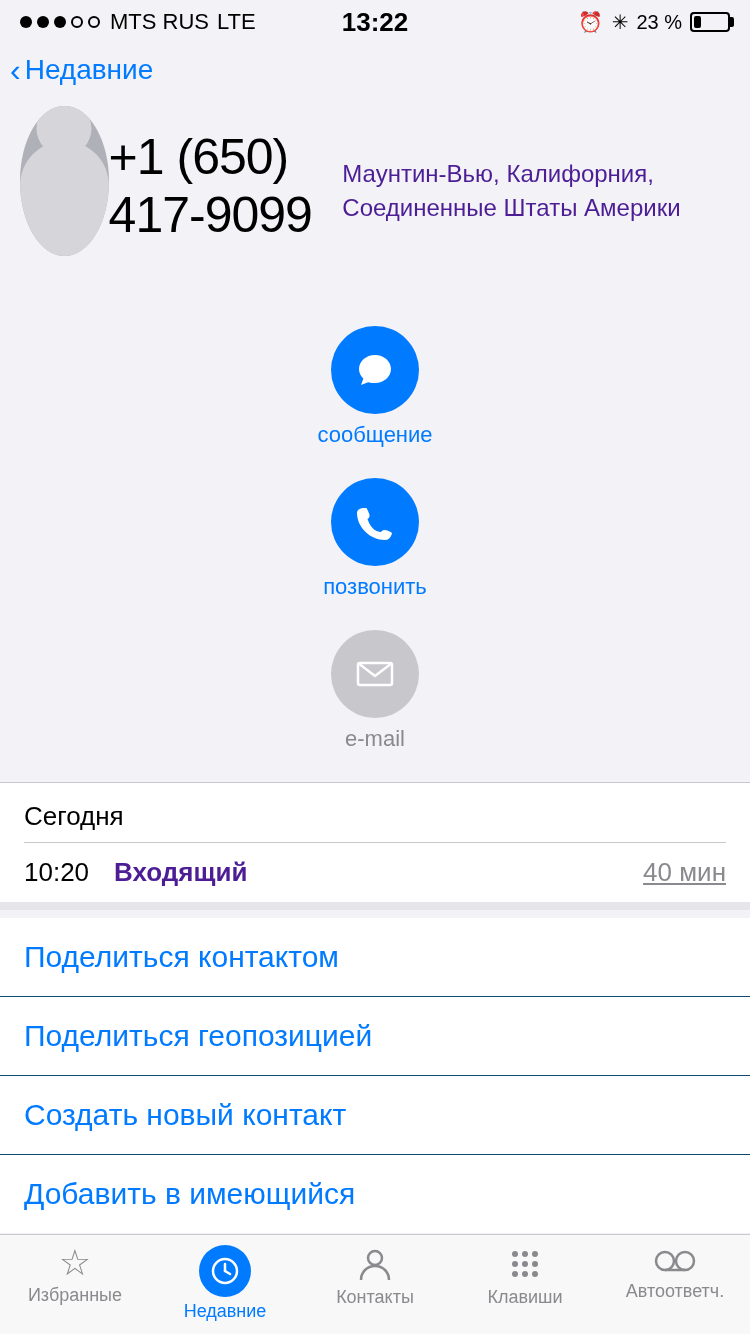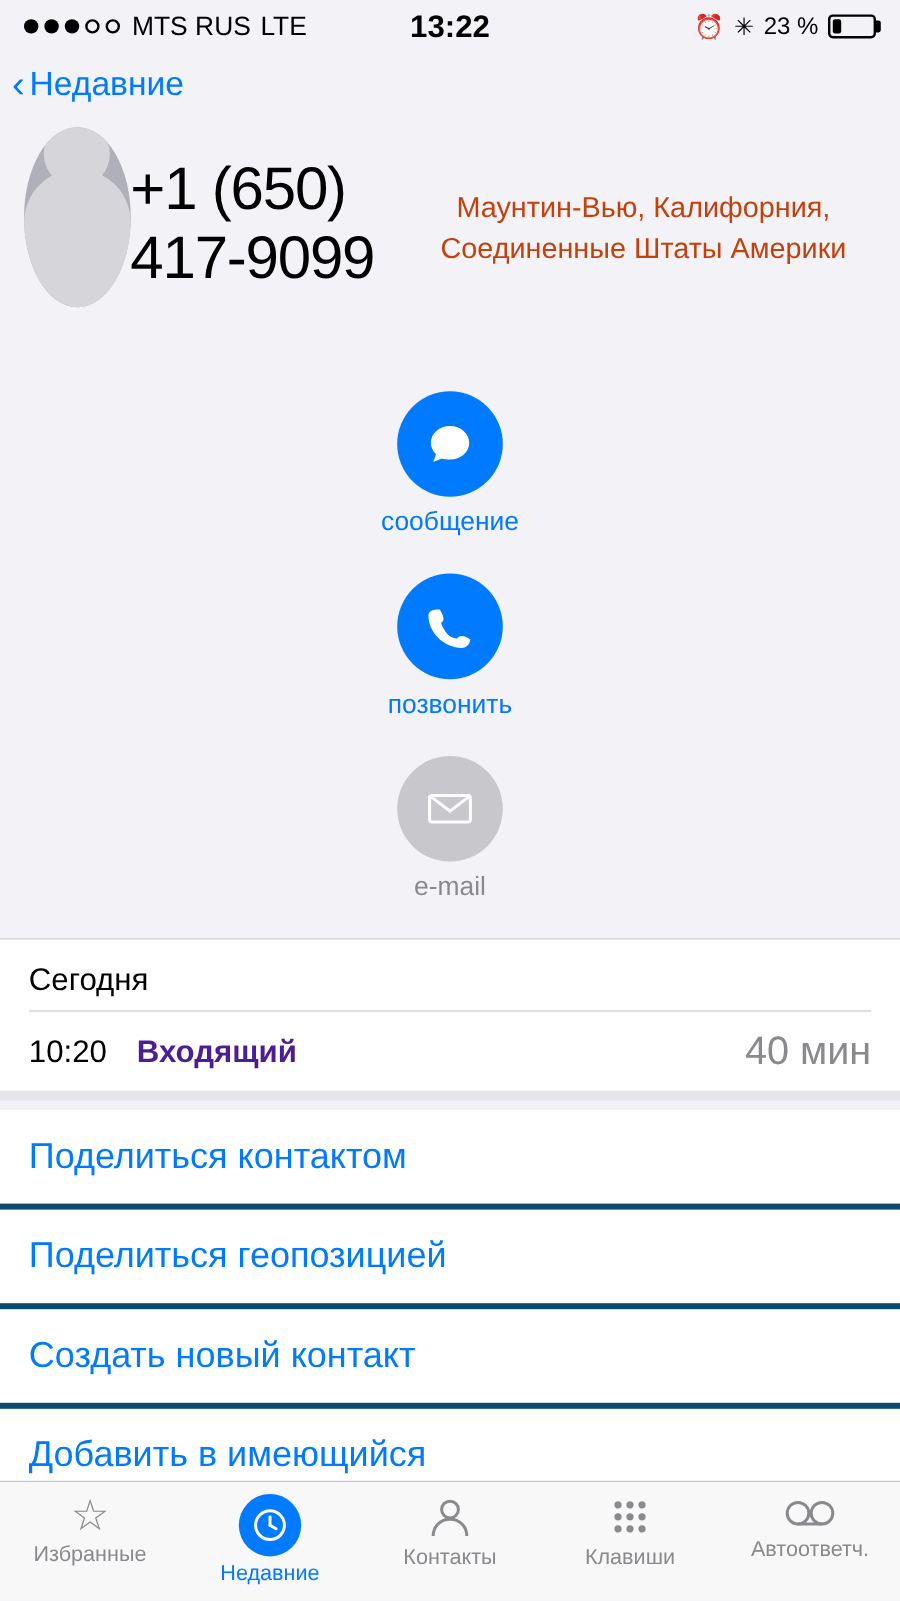--- a/index.html
+++ b/index.html
@@ -78,21 +78,21 @@
     .avatar-head {
       width: 55px; height: 55px; border-radius: 50%;
       background: #d5d5da;
       position: absolute; top: -40px; left: 50%; transform: translateX(-50%);
     }
     .phone-number {
       font-size: 50px; font-weight: 300; color: #000;
       letter-spacing: -1px; margin-bottom: 10px;
     }
     .location-text {
-      font-size: 24px; color: #c2410c; text-align: center;
+      font-size: 24px; color: #4c1d95; 
       line-height: 1.4;
     }
 
     
     .actions-row {
       display: flex; justify-content: center; gap: 30px;
       padding: 20px 20px 30px;
       background: #f2f2f7;
       flex-direction: column;
     }
@@ -126,33 +126,33 @@
     .section-header {
       font-size: 26px; color: #000; padding: 18px 0 10px;
       font-weight: 400;
     }
     .call-row {
       display: flex; align-items: center; justify-content: space-between;
       padding: 14px 0;
     }
     .call-time { font-size: 26px; color: #000; width: 90px; }
     .call-type { font-size: 26px; font-weight: 600; color: #4c1d95; flex: 1; }
-    .call-duration { font-size: 33px; color: #8a8a8e; }
+    .call-duration { font-size: 26px; color: #8a8a8e; text-decoration: underline; }
 
     
     .list-section {
       background: #fff;
       margin-top: 8px;
     }
     .list-item {
       padding: 22px 24px;
       font-size: 30px;
       color: #007aff;
       cursor: pointer;
-      border-bottom: 5px solid #0c4a6e;
+      border-bottom: 1px solid #0c4a6e;
     }
     .list-item:last-child { border-bottom: none; }
 
     
     .tab-bar {
       position: absolute; bottom: 0; left: 0; right: 0;
       height: 100px;
       background: rgba(248,248,248,0.97);
       border-top: 1px solid #c8c8cc;
       display: flex; align-items: flex-start; justify-content: space-around;

